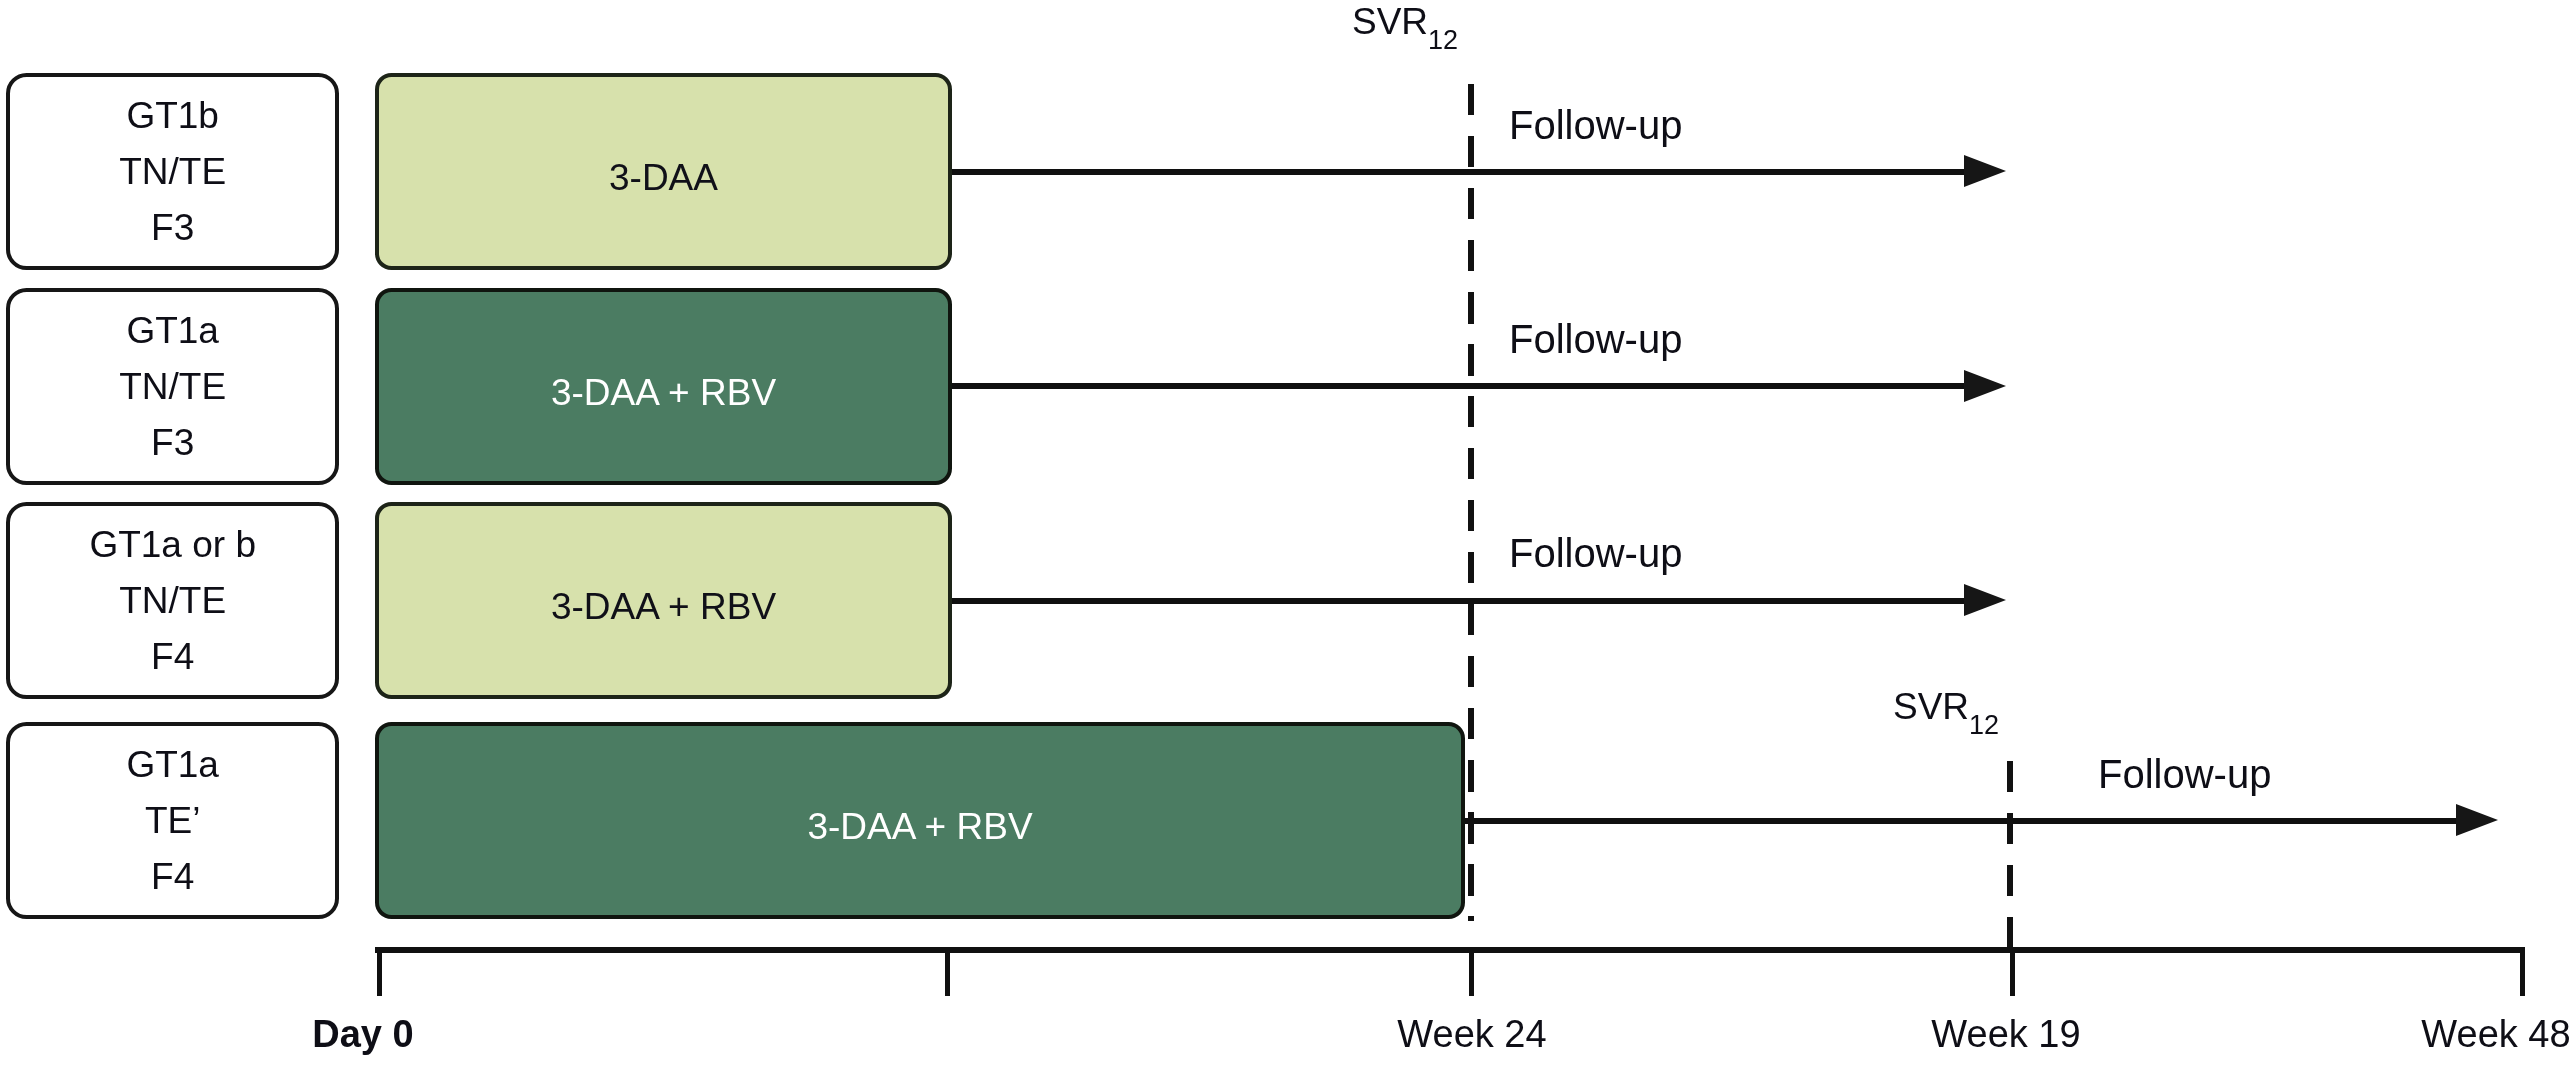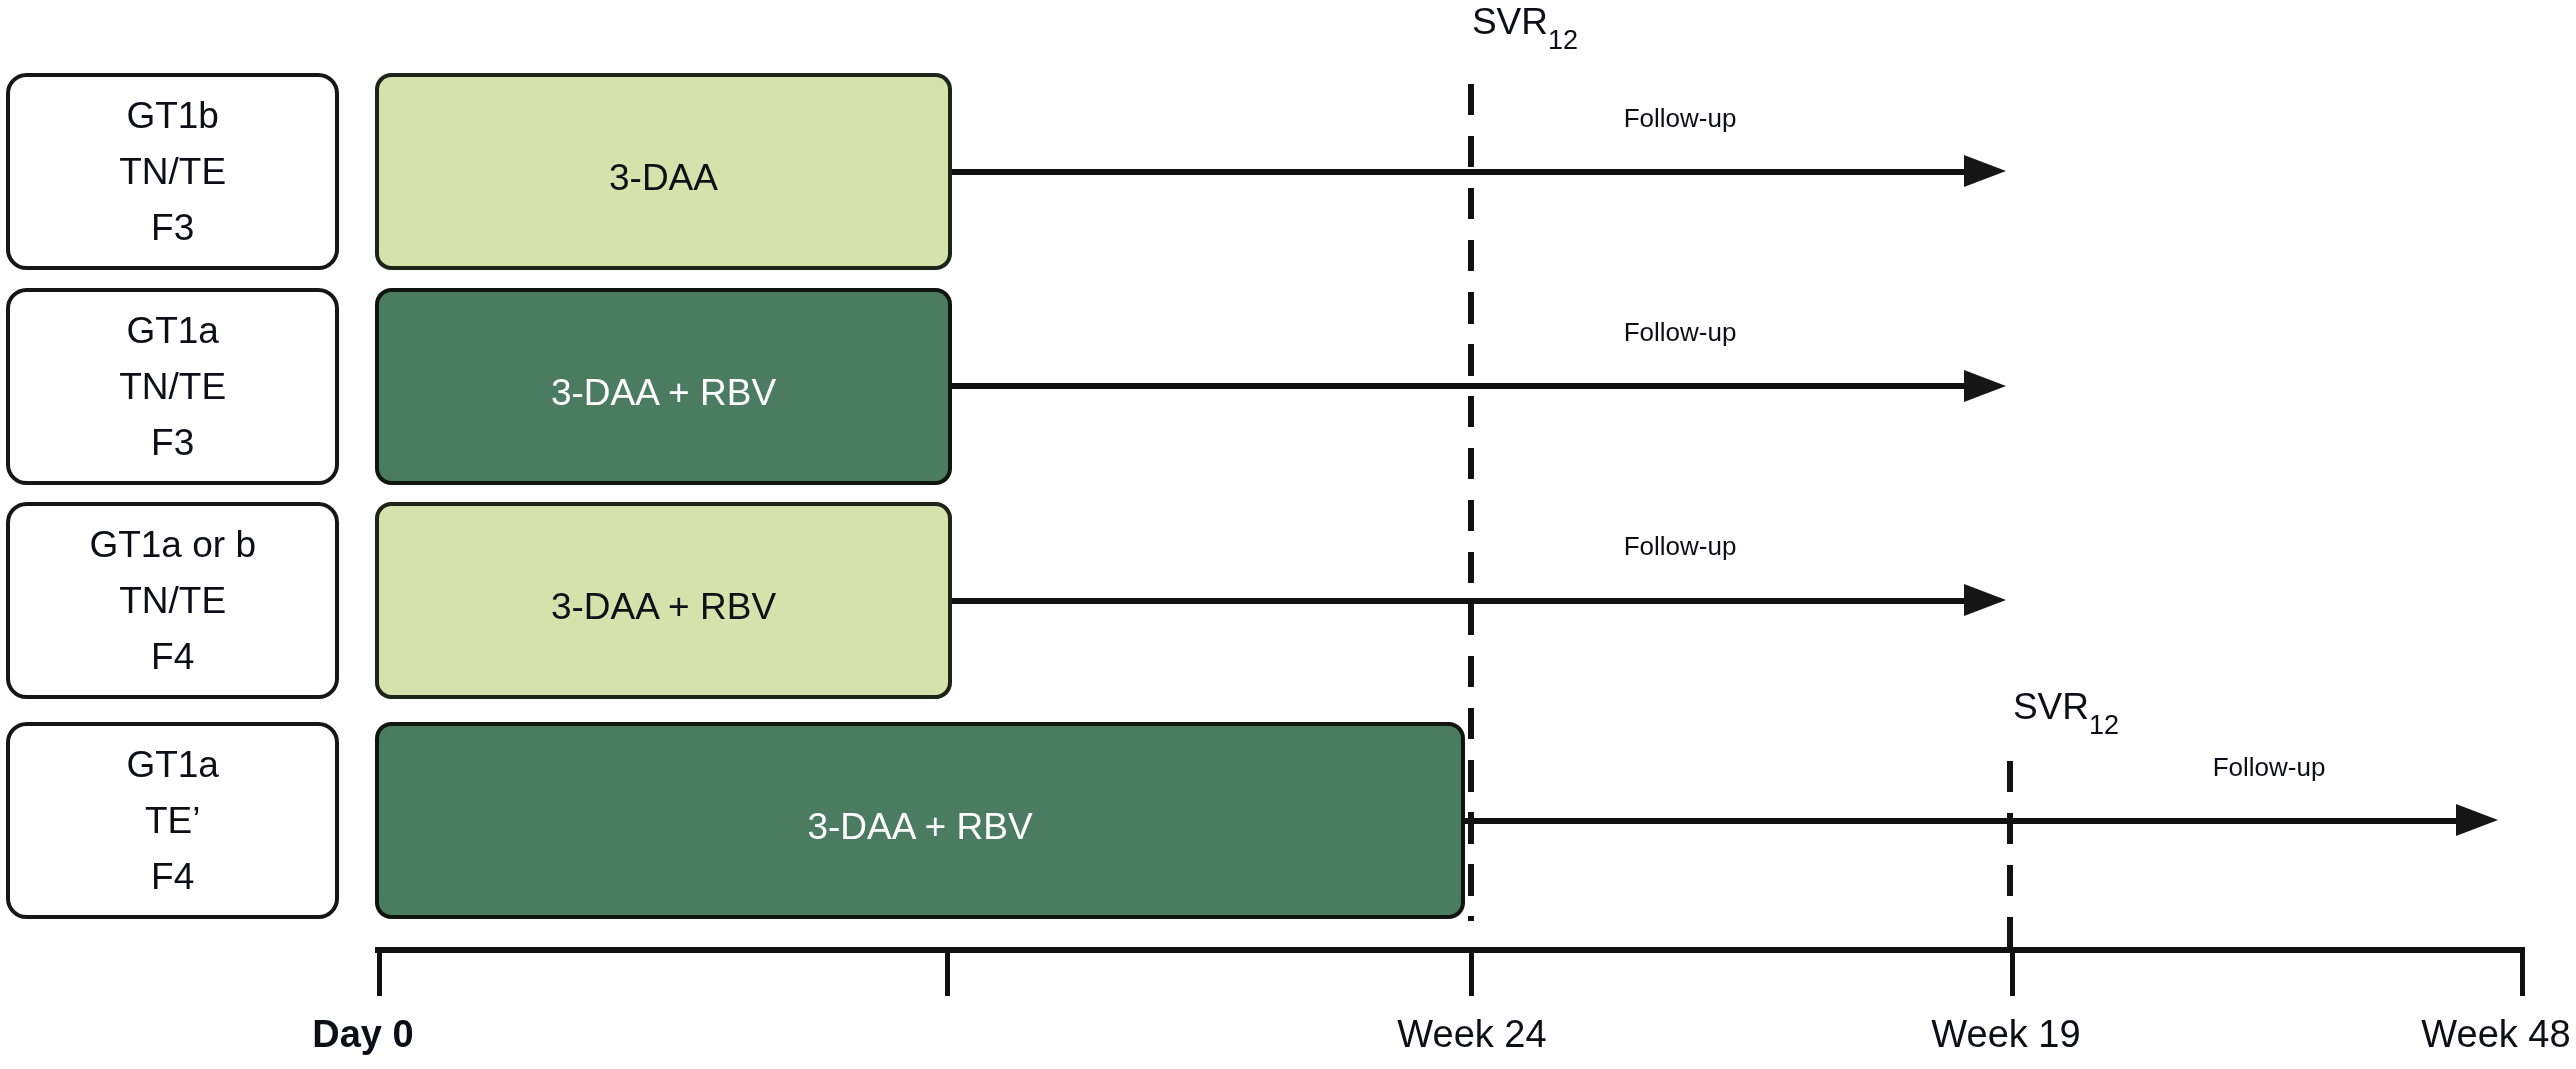--- a/index.html
+++ b/index.html
@@ -22,24 +22,24 @@
   .dur12{width:577px;}
   .dur24{width:1090px;}
   .bar-label{font-size:37px;white-space:nowrap;margin-top:12px;}
   .bar.light .bar-label{color:#101018;}
   .bar.dark .bar-label{color:#ffffff;}
 
   
   .arrow-line{position:absolute;height:5.5px;background:#101010;}
   .arrow-head{position:absolute;width:0;height:0;border-top:16.4px solid transparent;
               border-bottom:16.4px solid transparent;border-left:42px solid #161616;}
-  .followup{position:absolute;width:342px;text-align:center;font-size:26px;white-space:nowrap;}
+  .followup{position:absolute;width:342px;text-align:left;font-size:40px;white-space:nowrap;}
 
   
-  .svr-label{position:absolute;width:226px;text-align:right;font-size:37px;white-space:nowrap;}
+  .svr-label{position:absolute;width:226px;text-align:left;font-size:37px;white-space:nowrap;}
   .svr-label sub{font-size:27px;vertical-align:-15px;}
   .dash-v{position:absolute;width:5.5px;
           background:repeating-linear-gradient(to bottom,#111111 0px,#111111 31.5px,transparent 31.5px,transparent 52px);}
 
   
   .axis-line{position:absolute;left:375px;top:947px;width:2150px;height:6.2px;background:#101010;}
   .tick{position:absolute;top:947px;width:4.8px;height:49px;background:#101010;}
   .tick-label{position:absolute;top:1013px;width:274px;text-align:center;font-size:38px;white-space:nowrap;}
 
   

